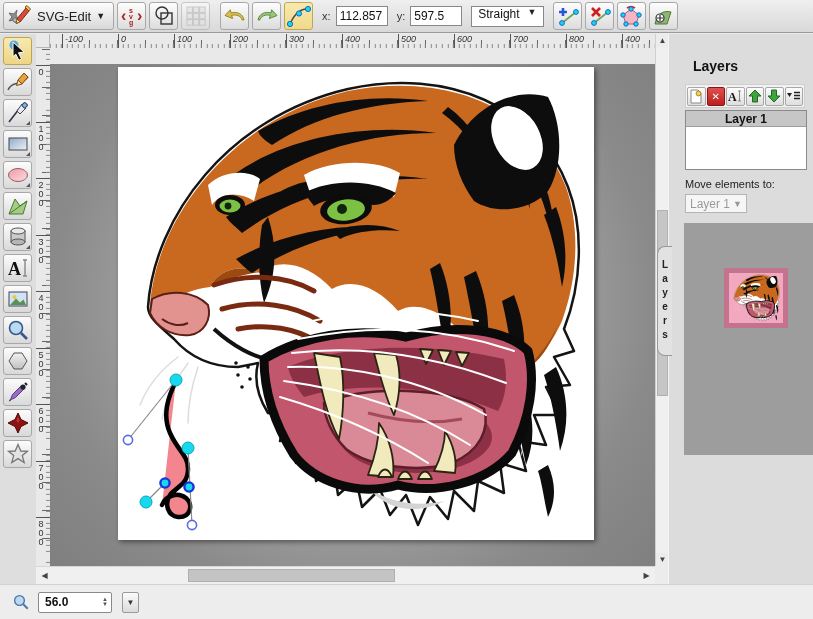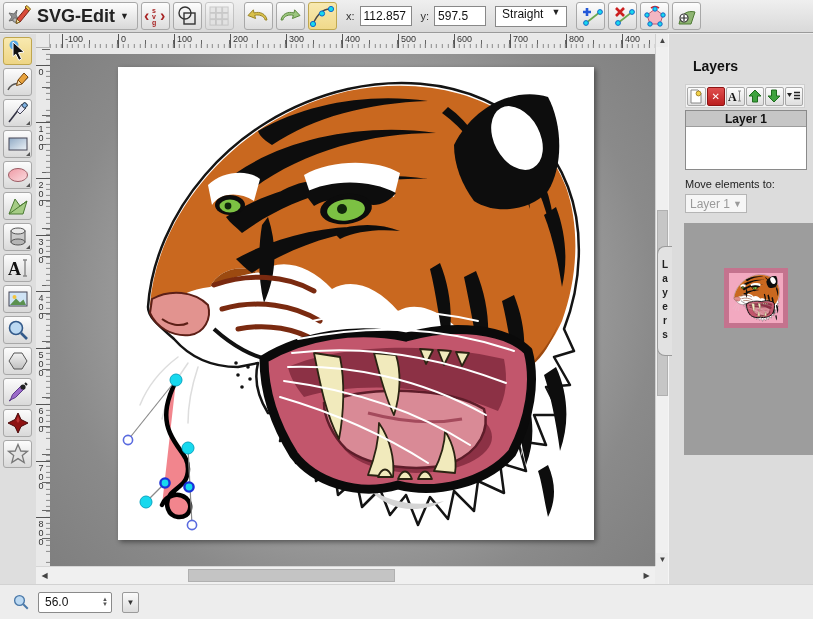--- a/index.html
+++ b/index.html
@@ -9,44 +9,44 @@
   
   .toolbar-top { position:absolute; left:0; top:0; width:813px; height:33px;
     background:linear-gradient(#efefef,#d9d9d9); border-bottom:1px solid #9a9a9a;
     display:flex; align-items:center; padding:0 3px; gap:3px; z-index:30; }
   .tb-btn { width:29px; height:28px; border:1px solid #a8a8a8; border-radius:3px;
     background:linear-gradient(#fdfdfd,#dcdcdc); display:flex; align-items:center; justify-content:center; flex:0 0 auto; }
   .tb-btn.pressed { background:linear-gradient(#f8e9b0,#f0d98a); border-color:#c0a850; }
   .tb-btn.disabled { opacity:.55; }
   .menu-btn { height:28px; border:1px solid #a8a8a8; border-radius:3px;
     background:linear-gradient(#fdfdfd,#d8d8d8); display:flex; align-items:center; gap:5px; padding:0 8px 0 4px; flex:0 0 auto; }
-  .menu-btn .menu-label { font-size:18px; font-weight:bold; color:#222; }
+  .menu-btn .menu-label { font-size:13px; font-weight:normal; color:#222; }
   .caret { font-size:9px; color:#222; }
   .coord-label { font-size:11px; color:#333; margin:0 2px 0 6px; }
   .coord-input { width:52px; height:20px; border:1px solid #888; font-size:12px; padding:1px 3px;
     font-family:"Liberation Sans",sans-serif; background:#fff; color:#111; }
   .seg-select { height:21px; font-size:12px; border:1px solid #888; background:#fff;
     display:flex; gap:8px; padding:0 6px; margin-left:6px; color:#111; }
   .icon-svg { display:block; }
 
   
   .left-palette { position:absolute; left:0; top:34px; width:36px; height:552px; background:#dedede; z-index:20; }
   .tool-btn { position:relative; width:29px; height:28px; margin:3px 0 0 3px; border:1px solid #a8a8a8; border-radius:3px;
     background:linear-gradient(#fcfcfc,#d9d9d9); display:flex; align-items:center; justify-content:center; }
   .tool-btn.selected { background:linear-gradient(#f8e9b0,#eed584); border-color:#bfa64e; }
   .tool-btn.flyout::after { content:""; position:absolute; right:1px; bottom:1px;
     border-left:4px solid transparent; border-bottom:4px solid #555; width:0; height:0; }
 
   
   .ruler-corner { position:absolute; left:36px; top:34px; width:14px; height:14px; background:#e9e9e9; border-right:1px solid #b5b5b5; border-bottom:1px solid #b5b5b5; z-index:15;}
-  .ruler-top { position:absolute; left:50px; top:34px; width:605px; height:20px; background:#e9e9e9; overflow:hidden; z-index:15;
+  .ruler-top { position:absolute; left:50px; top:34px; width:605px; height:30px; background:#e9e9e9; overflow:hidden; z-index:15;
     background-image:
       repeating-linear-gradient(to right, transparent 0px, transparent 4.6px, #8a8a8a 4.6px, #8a8a8a 5.6px),
       repeating-linear-gradient(to right, transparent 0px, transparent 27px, #666 27px, #666 28px);
-    background-size:100% 4px,100% 8px; background-position:0.8px 10px,12px 6px; background-repeat:repeat-x; }
+    background-size:100% 4px,100% 8px; background-position:0.8px 10px,12px 6px; background-repeat:repeat-x;font-style:italic; }
   .rlabel { position:absolute; top:0; height:14px; border-left:1px solid #555; padding-left:2px;
     font-size:9px; color:#333; line-height:10px; }
   .ruler-left { position:absolute; left:36px; top:48px; width:14px; height:518px; background:#e9e9e9; overflow:hidden; z-index:15;
     background-image:
       repeating-linear-gradient(to bottom, transparent 0px, transparent 4.65px, #8a8a8a 4.65px, #8a8a8a 5.65px),
       repeating-linear-gradient(to bottom, transparent 0px, transparent 27.2px, #666 27.2px, #666 28.2px);
     background-size:4px 100%,8px 100%; background-position:right 0.9px, 6px 12px; background-repeat:repeat-y; }
   .rlabel-v { position:absolute; left:0; width:14px; border-top:1px solid #555; padding-top:1px;
     font-size:9px; color:#333; writing-mode:vertical-lr; text-orientation:upright; letter-spacing:-1px; line-height:10px; }
 
@@ -81,21 +81,21 @@
   .mini-thumb { position:absolute; left:40px; top:45px; width:64px; height:60px; background:#f2a9c0; border:5px solid #c4738e; }
   .layers-handle { position:absolute; left:-12px; top:212px; width:15px; height:110px; background:#e2e2e2;
     border:1px solid #9a9a9a; border-right:none; border-radius:8px 0 0 8px;
     display:flex; align-items:center; justify-content:center; }
   .layers-handle span { font-size:10px; font-weight:bold; color:#222; writing-mode:vertical-lr; text-orientation:upright; letter-spacing:3px; }
 
   
   .statusbar { position:absolute; left:0; top:584px; width:813px; height:35px; background:#ededed; border-top:1px solid #d2d2d2; z-index:28;
     display:flex; align-items:center; padding-left:12px; gap:8px; }
   .zoom-box { width:74px; height:21px; background:#fff; border:1px solid #8a8a8a; border-radius:2px;
-    display:flex; align-items:center; justify-content:space-between; padding:0 3px 0 6px; font-size:12px; color:#111; }
+    display:flex; align-items:center; justify-content:space-between; padding:0 3px 0 6px; font-size:12px; color:#111;font-weight:bold; }
   .stepper { display:flex; flex-direction:column; font-size:6px; line-height:5px; color:#555; }
   .zoom-drop { width:17px; height:21px; border:1px solid #9a9a9a; border-radius:2px; background:linear-gradient(#fbfbfb,#dcdcdc);
     display:flex; align-items:center; justify-content:center; font-size:8px; color:#333; margin-left:2px; }
 </style>
 </head>
 <body>
 
 <div class="app">
 
   <div class="toolbar-top">

